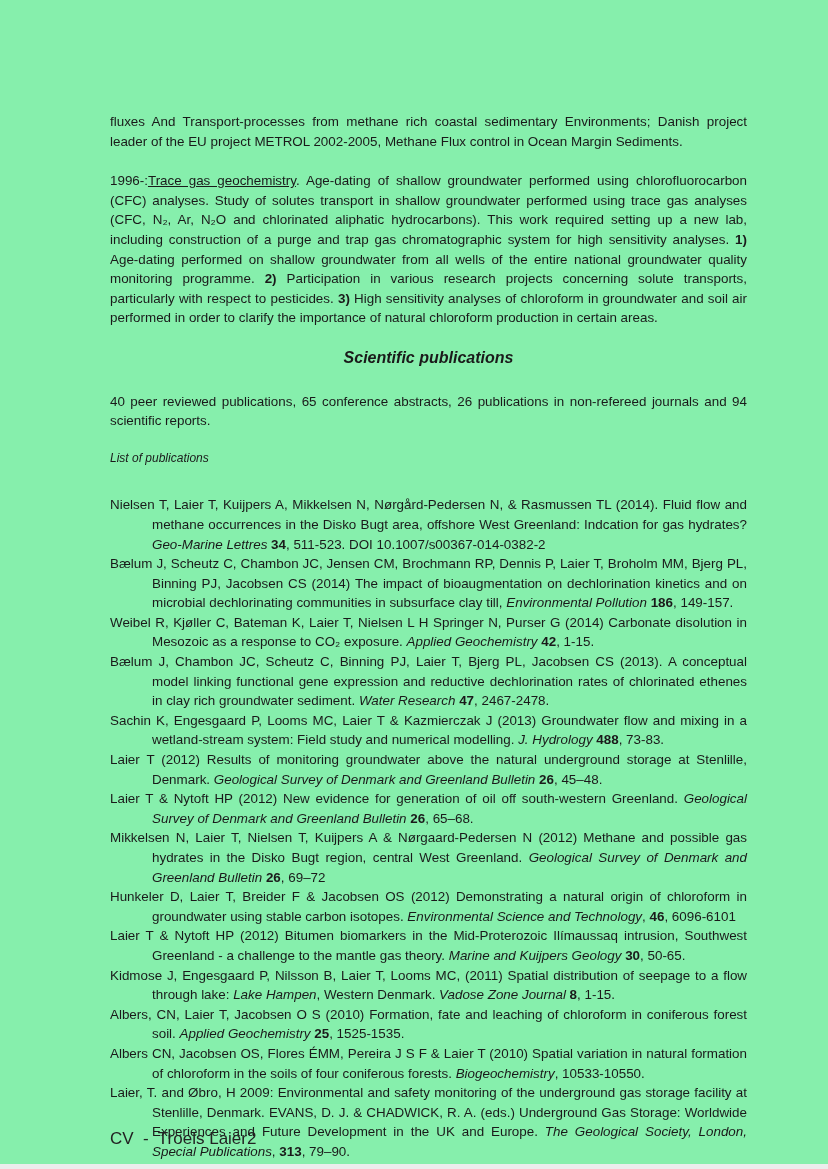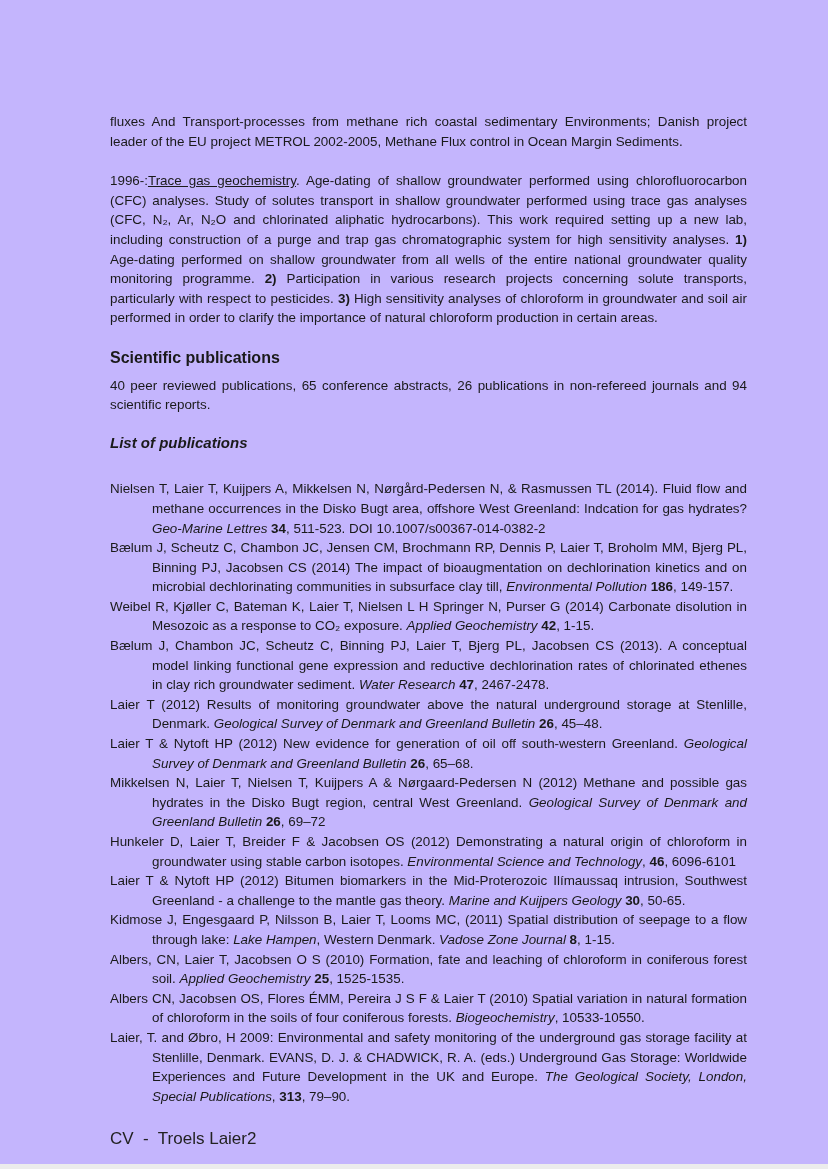--- a/index.html
+++ b/index.html
@@ -1,42 +1,44 @@
 <!DOCTYPE html>
 <html><head>
 <meta charset="utf-8">
 <style>
   html, body { margin: 0; padding: 0; background: #ffffff; }
   .page {
     position: relative;
     width: 828px;
     height: 1169px;
-    background: #c4b5fd;
+    background: #86efac;
     overflow: hidden;
     font-family: "Liberation Sans", sans-serif;
     color: #1a1a1a;
   }
   .content {
     position: absolute;
     left: 110px;
     top: 112px;
     width: 637px;
     font-size: 13.4px;
     line-height: 19.6px;
   }
   .para { margin: 0 0 20px 0; text-align: justify; }
   .section-heading {
     font-size: 16px;
     font-weight: bold;
-    margin: 10px 0 8px 0;
+    font-style: italic;
+    margin: 10px 0 24px 0;
+    text-align: center;
   }
   .summary { margin: 0; text-align: justify; }
   .list-heading {
-    font-size: 15px;
-    font-weight: bold;
+    font-size: 12px;
+    font-weight: normal;
     font-style: italic;
     margin: 18px 0 0 0;
   }
   .pub-list { margin-top: 27px; }
   .pub-entry {
     padding-left: 42px;
     text-indent: -42px;
     text-align: justify;
     margin: 0;
   }
@@ -75,20 +77,21 @@
 
     <p class="summary">40 peer reviewed publications, 65 conference abstracts, 26 publications in non-refereed journals and 94 scientific reports.</p>
 
     <div class="list-heading">List of publications</div>
 
     <div class="pub-list">
         <div class="pub-entry"><span>Nielsen T, Laier T, Kuijpers A, Mikkelsen N, Nørgård-Pedersen N, &amp; Rasmussen TL (2014). Fluid flow and methane occurrences in the Disko Bugt area, offshore West Greenland: Indcation for gas hydrates? </span><span class="i">Geo-Marine Lettres </span><span class="b">34</span><span>, 511-523. DOI 10.1007/s00367-014-0382-2</span></div>
         <div class="pub-entry"><span>Bælum J, Scheutz C, Chambon JC, Jensen CM, Brochmann RP, Dennis P, Laier T, Broholm MM, Bjerg PL, Binning PJ, Jacobsen CS (2014) The impact of bioaugmentation on dechlorination kinetics and on microbial dechlorinating communities in subsurface clay till, </span><span class="i">Environmental Pollution </span><span class="b">186</span><span>, 149-157.</span></div>
         <div class="pub-entry"><span>Weibel R, Kjøller C, Bateman K, Laier T, Nielsen L H Springer N, Purser G (2014) Carbonate disolution in Mesozoic as a response to CO₂ exposure. </span><span class="i">Applied Geochemistry </span><span class="b">42</span><span>, 1-15.</span></div>
         <div class="pub-entry"><span>Bælum J, Chambon JC, Scheutz C, Binning PJ, Laier T, Bjerg PL, Jacobsen CS (2013). A conceptual model linking functional gene expression and reductive dechlorination rates of chlorinated ethenes in clay rich groundwater sediment. </span><span class="i">Water Research </span><span class="b">47</span><span>, 2467-2478.</span></div>
+        <div class="pub-entry"><span>Sachin K, Engesgaard P, Looms MC, Laier T &amp; Kazmierczak J (2013) Groundwater flow and mixing in a wetland-stream system: Field study and numerical modelling. </span><span class="i">J. Hydrology </span><span class="b">488</span><span>, 73-83.</span></div>
         <div class="pub-entry"><span>Laier T (2012) Results of monitoring groundwater above the natural underground storage at Stenlille, Denmark. </span><span class="i">Geological Survey of Denmark and Greenland Bulletin </span><span class="b">26</span><span>, 45–48.</span></div>
         <div class="pub-entry"><span>Laier T &amp; Nytoft HP (2012) New evidence for generation of oil off south-western Greenland. </span><span class="i">Geological Survey of Denmark and Greenland Bulletin </span><span class="b">26</span><span>, 65–68.</span></div>
         <div class="pub-entry"><span>Mikkelsen N, Laier T, Nielsen T, Kuijpers A &amp; Nørgaard-Pedersen N (2012) Methane and possible gas hydrates in the Disko Bugt region, central West Greenland. </span><span class="i">Geological Survey of Denmark and Greenland Bulletin </span><span class="b">26</span><span>, 69–72</span></div>
         <div class="pub-entry"><span>Hunkeler D, Laier T, Breider F &amp; Jacobsen OS (2012) Demonstrating a natural origin of chloroform in groundwater using stable carbon isotopes. </span><span class="i">Environmental Science and Technology</span><span>, </span><span class="b">46</span><span>, 6096-6101</span></div>
         <div class="pub-entry"><span>Laier T &amp; Nytoft HP (2012) Bitumen biomarkers in the Mid-Proterozoic Ilímaussaq intrusion, Southwest Greenland - a challenge to the mantle gas theory. </span><span class="i">Marine and Kuijpers Geology </span><span class="b">30</span><span>, 50-65.</span></div>
         <div class="pub-entry"><span>Kidmose J, Engesgaard P, Nilsson B, Laier T, Looms MC, (2011) Spatial distribution of seepage to a flow through lake: </span><span class="i">Lake Hampen</span><span>, Western Denmark. </span><span class="i">Vadose Zone Journal </span><span class="b">8</span><span>, 1-15.</span></div>
         <div class="pub-entry"><span>Albers, CN, Laier T, Jacobsen O S (2010) Formation, fate and leaching of chloroform in coniferous forest soil. </span><span class="i">Applied Geochemistry </span><span class="b">25</span><span>, 1525-1535.</span></div>
         <div class="pub-entry"><span>Albers CN, Jacobsen OS, Flores ÉMM, Pereira J S F &amp; Laier T (2010) Spatial variation in natural formation of chloroform in the soils of four coniferous forests. </span><span class="i">Biogeochemistry</span><span>, 10533-10550.</span></div>
         <div class="pub-entry"><span>Laier, T. and Øbro, H 2009: Environmental and safety monitoring of the underground gas storage facility at Stenlille, Denmark. EVANS, D. J. &amp; CHADWICK, R. A. (eds.) Underground Gas Storage: Worldwide Experiences and Future Development in the UK and Europe. </span><span class="i">The Geological Society, London, Special Publications</span><span>, </span><span class="b">313</span><span>, 79–90.</span></div>
       </div>

